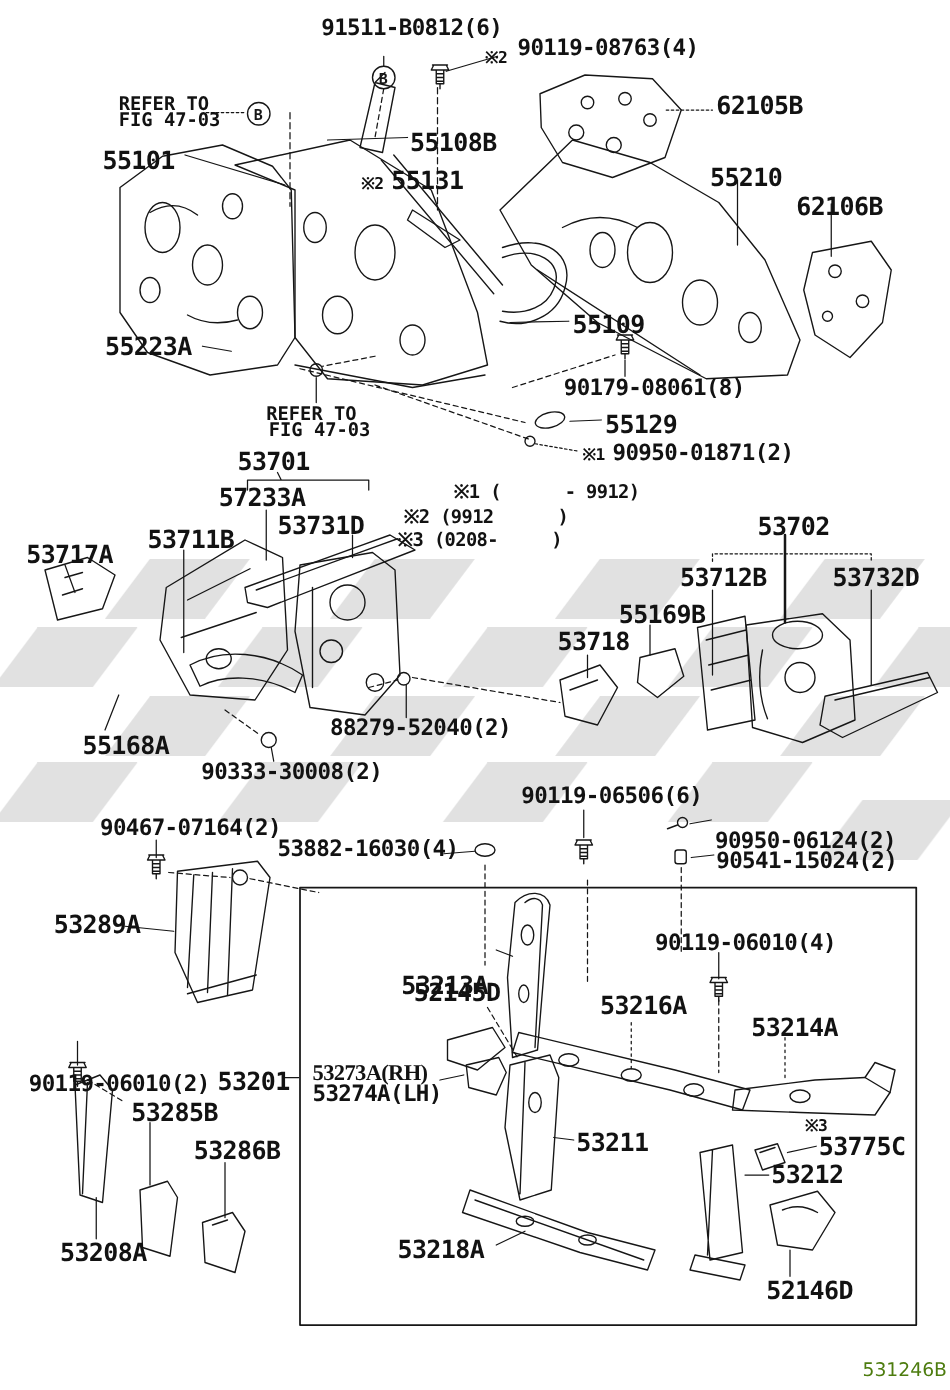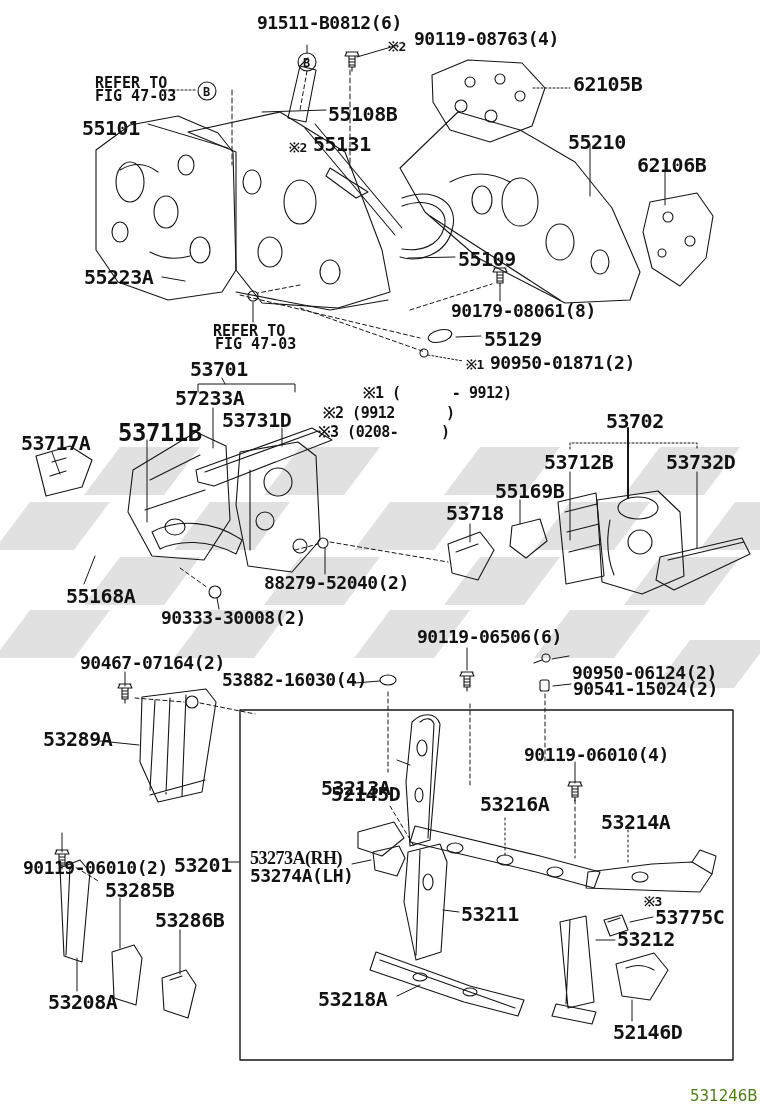--- a/index.html
+++ b/index.html
@@ -228,21 +228,21 @@
       <div class="label note" style="left: 466px; top: 358px; font-size: 13px;">※1</div>
       <div class="label part" style="left: 490px; top: 354px; font-size: 18px;">90950-01871(2)</div>
       <div class="label ref" style="left: 213px; top: 324px; font-size: 15px;">REFER TO</div>
       <div class="label ref" style="left: 215px; top: 337px; font-size: 15px;">FIG 47-03</div>
       <div class="label part" style="left: 190px; top: 359px; font-size: 20px;">53701</div>
       <div class="label note" style="left: 327px; top: 386px; font-size: 15px; margin-left: 36px;">※1 (      - 9912)</div>
       <div class="label note" style="left: 323px; top: 406px; font-size: 15px;">※2 (9912      )</div>
       <div class="label note" style="left: 318px; top: 425px; font-size: 15px;">※3 (0208-     )</div>
       <div class="label part" style="left: 175px; top: 388px; font-size: 20px;">57233A</div>
       <div class="label part" style="left: 222px; top: 410px; font-size: 20px;">53731D</div>
-      <div class="label part" style="left: 118px; top: 421px; font-size: 24px;">53711B</div>
+      <div class="label part" style="left: 118px; top: 421px; font-size: 20px;">53711B</div>
       <div class="label part" style="left: 21px; top: 433px; font-size: 20px;">53717A</div>
       <div class="label part" style="left: 606px; top: 411px; font-size: 20px;">53702</div>
       <div class="label part" style="left: 544px; top: 452px; font-size: 20px;">53712B</div>
       <div class="label part" style="left: 666px; top: 452px; font-size: 20px;">53732D</div>
       <div class="label part" style="left: 495px; top: 481px; font-size: 20px;">55169B</div>
       <div class="label part" style="left: 446px; top: 503px; font-size: 20px;">53718</div>
       <div class="label part" style="left: 66px; top: 586px; font-size: 20px;">55168A</div>
       <div class="label part" style="left: 264px; top: 574px; font-size: 18px;">88279-52040(2)</div>
       <div class="label part" style="left: 161px; top: 609px; font-size: 18px;">90333-30008(2)</div>
       <div class="label part" style="left: 80px; top: 654px; font-size: 18px;">90467-07164(2)</div>

